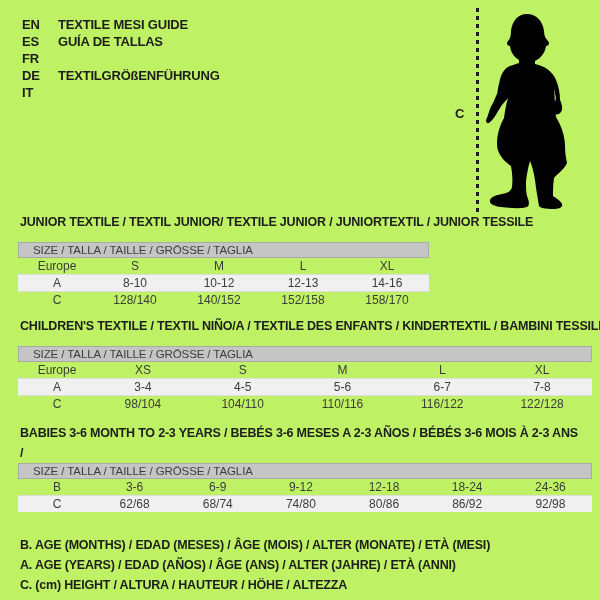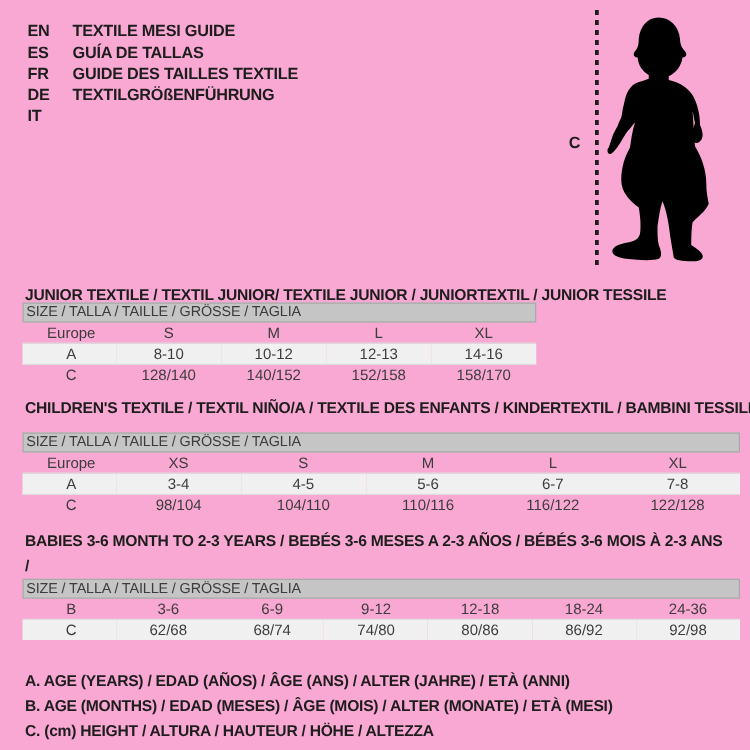--- a/index.html
+++ b/index.html
@@ -1,45 +1,45 @@
 <!DOCTYPE html>
 <html><head>
 <meta charset="utf-8">
 <style>
   html,body{margin:0;padding:0;background:#fff;}
   #canvas{
-    position:relative;width:600px;height:600px;background:#f9a8d4;
+    position:relative;width:600px;height:600px;background:#bef264;
     font-family:"Liberation Sans","DejaVu Sans",sans-serif;
     color:#1d1d1b;overflow:hidden;
   }
   
   .lang-list{position:absolute;left:22px;top:16px;}
   .lang-row{display:flex;line-height:17px;font-size:13px;font-weight:bold;letter-spacing:-0.2px;}
   .lang-code{width:36px;}
   
   .dash-line{
     position:absolute;left:476px;top:8px;width:3px;height:204px;
     background:repeating-linear-gradient(to bottom,#1d1d1b 0 4px,transparent 4px 8px);
   }
   .c-label{position:absolute;left:455px;top:106px;font-size:13px;font-weight:bold;}
   .baby{position:absolute;left:485px;top:6px;width:100px;height:206px;}
   
   .sec-title{position:absolute;font-size:12.5px;font-weight:bold;letter-spacing:-0.2px;white-space:nowrap;}
-  .st1{left:20px;top:215px;margin-top:14px;}
+  .st1{left:20px;top:215px;}
   .st2{left:20px;top:319px;}
   .st3{left:20px;top:423px;line-height:20px;white-space:normal;width:560px;}
   
   .tbl{position:absolute;box-sizing:border-box;}
   .t1{left:18px;top:242px;width:411px;}
   .t2{left:18px;top:346px;width:574px;}
   .t3{left:18px;top:463px;width:574px;}
   .size-bar{
     box-sizing:border-box;height:16px;line-height:14px;
     background:#c5c5c5;border:1px solid #a9a9a9;
-    font-size:11.5px;color:#3c3c3b;padding-left:2px;letter-spacing:-0.1px;
+    font-size:11.5px;color:#3c3c3b;padding-left:14px;letter-spacing:-0.1px;
   }
   table{width:100%;border-collapse:collapse;table-layout:fixed;}
   td{height:16px;padding:0;font-size:12px;color:#3c3c3b;text-align:center;line-height:15px;}
   td.row-label{width:72px;text-align:center;padding-left:3px;}
   tbody tr:nth-child(even){background:#f0f0f0;}
   tbody tr + tr td{border-top:1px solid #dedede;text-align:center;}
   
   .footnotes{position:absolute;left:20px;top:535px;line-height:20px;font-size:12.5px;font-weight:bold;letter-spacing:-0.2px;}
 </style>
 </head>
@@ -51,21 +51,20 @@
     <div class="lang-row">
       <span class="lang-code">EN</span>
       <span class="lang-label">TEXTILE MESI GUIDE</span>
     </div>
     <div class="lang-row">
       <span class="lang-code">ES</span>
       <span class="lang-label">GUÍA DE TALLAS</span>
     </div>
     <div class="lang-row">
       <span class="lang-code">FR</span>
-      <span class="lang-label">GUIDE DES TAILLES TEXTILE</span>
     </div>
     <div class="lang-row">
       <span class="lang-code">DE</span>
       <span class="lang-label">TEXTILGRÖßENFÜHRUNG</span>
     </div>
     <div class="lang-row">
       <span class="lang-code">IT</span>
     </div>
   </div>
 
@@ -212,18 +211,18 @@
             <td>74/80</td>
             <td>80/86</td>
             <td>86/92</td>
             <td>92/98</td>
           </tr>
         </tbody>
       </table>
   </div>
 
   <div class="footnotes">
+    <div>B. AGE (MONTHS) / EDAD (MESES) / ÂGE (MOIS) / ALTER (MONATE) / ETÀ (MESI)</div>
     <div>A. AGE (YEARS) / EDAD (AÑOS) / ÂGE (ANS) / ALTER (JAHRE) / ETÀ (ANNI)</div>
-    <div>B. AGE (MONTHS) / EDAD (MESES) / ÂGE (MOIS) / ALTER (MONATE) / ETÀ (MESI)</div>
     <div>C. (cm) HEIGHT / ALTURA / HAUTEUR / HÖHE / ALTEZZA</div>
   </div>
 
 </div>
 
 </body></html>

